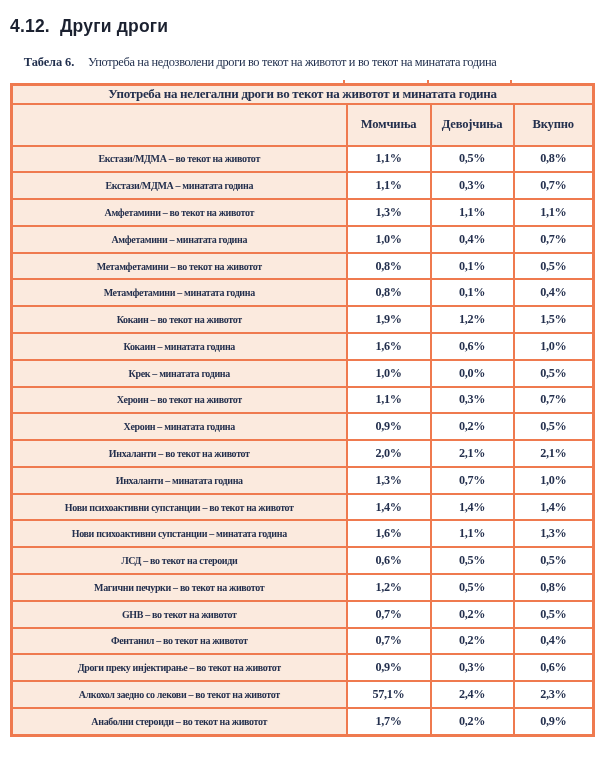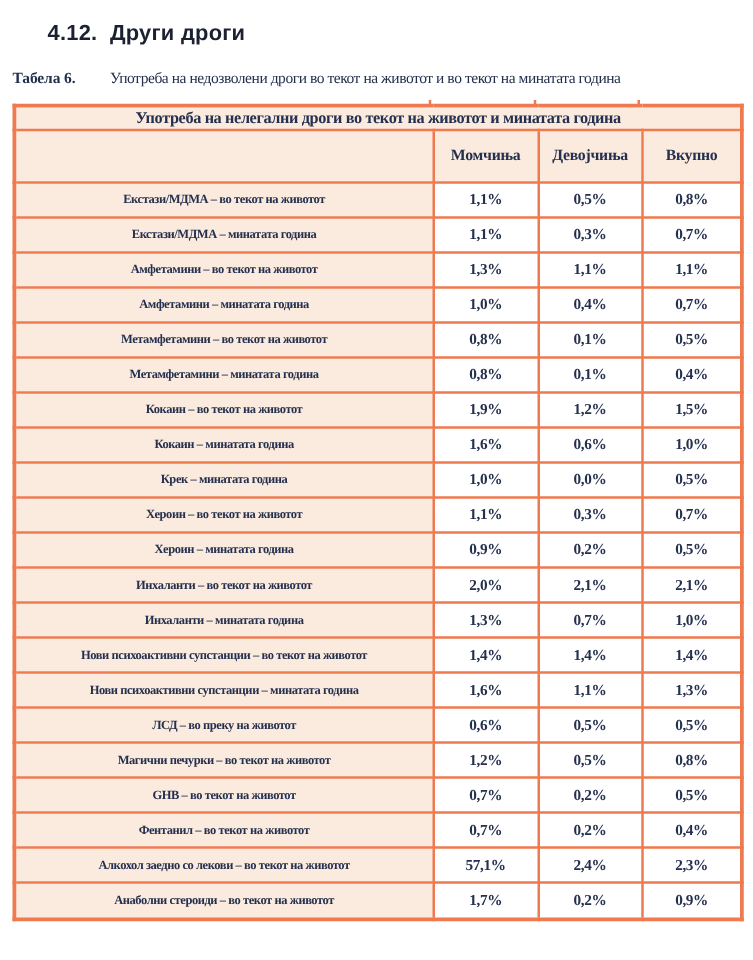--- a/index.html
+++ b/index.html
@@ -11,33 +11,34 @@
   .page { position: relative; width: 602px; height: 768px; overflow: hidden; }
 
   .section-heading {
     margin: 16px 0 0 10px;
     font-family: "Liberation Sans", sans-serif;
     font-size: 17.5px;
     font-weight: bold;
     color: #1b2130;
     letter-spacing: 0.2px;
   }
-  .section-heading .num { margin-right: 10px; margin-left: 28px; }
+  .section-heading .num { margin-right: 10px; }
 
   .caption-line {
     margin: 18px 0 0 10px;
     font-size: 12.4px;
     color: #22304e;
     white-space: nowrap;
   }
   .caption-label {
     display: inline-block;
     width: 78px;
     font-weight: bold;
     letter-spacing: -0.1px;
+    text-align: center;
   }
   .caption-text { font-weight: normal; letter-spacing: -0.35px; }
 
   .table-wrap { position: relative; margin: 13px 0 0 10px; width: 582px; }
   .tick {
     position: absolute; top: -3px; width: 2px; height: 5px;
     background: #ef7a4f;
   }
 
   table.drugs {
@@ -200,21 +201,21 @@
             <td class="value-cell">1,4%</td>
             <td class="value-cell">1,4%</td>
           </tr>
           <tr>
             <td class="label-cell">Нови психоактивни супстанции – минатата година</td>
             <td class="value-cell">1,6%</td>
             <td class="value-cell">1,1%</td>
             <td class="value-cell">1,3%</td>
           </tr>
           <tr>
-            <td class="label-cell">ЛСД – во преку на животот</td>
+            <td class="label-cell">ЛСД – во текот на стероиди</td>
             <td class="value-cell">0,6%</td>
             <td class="value-cell">0,5%</td>
             <td class="value-cell">0,5%</td>
           </tr>
           <tr>
             <td class="label-cell">Магични печурки – во текот на животот</td>
             <td class="value-cell">1,2%</td>
             <td class="value-cell">0,5%</td>
             <td class="value-cell">0,8%</td>
           </tr>
@@ -222,20 +223,26 @@
             <td class="label-cell">GHB – во текот на животот</td>
             <td class="value-cell">0,7%</td>
             <td class="value-cell">0,2%</td>
             <td class="value-cell">0,5%</td>
           </tr>
           <tr>
             <td class="label-cell">Фентанил – во текот на животот</td>
             <td class="value-cell">0,7%</td>
             <td class="value-cell">0,2%</td>
             <td class="value-cell">0,4%</td>
+          </tr>
+          <tr>
+            <td class="label-cell">Дроги преку инјектирање – во текот на животот</td>
+            <td class="value-cell">0,9%</td>
+            <td class="value-cell">0,3%</td>
+            <td class="value-cell">0,6%</td>
           </tr>
           <tr>
             <td class="label-cell">Алкохол заедно со лекови – во текот на животот</td>
             <td class="value-cell">57,1%</td>
             <td class="value-cell">2,4%</td>
             <td class="value-cell">2,3%</td>
           </tr>
           <tr>
             <td class="label-cell">Анаболни стероиди – во текот на животот</td>
             <td class="value-cell">1,7%</td>

